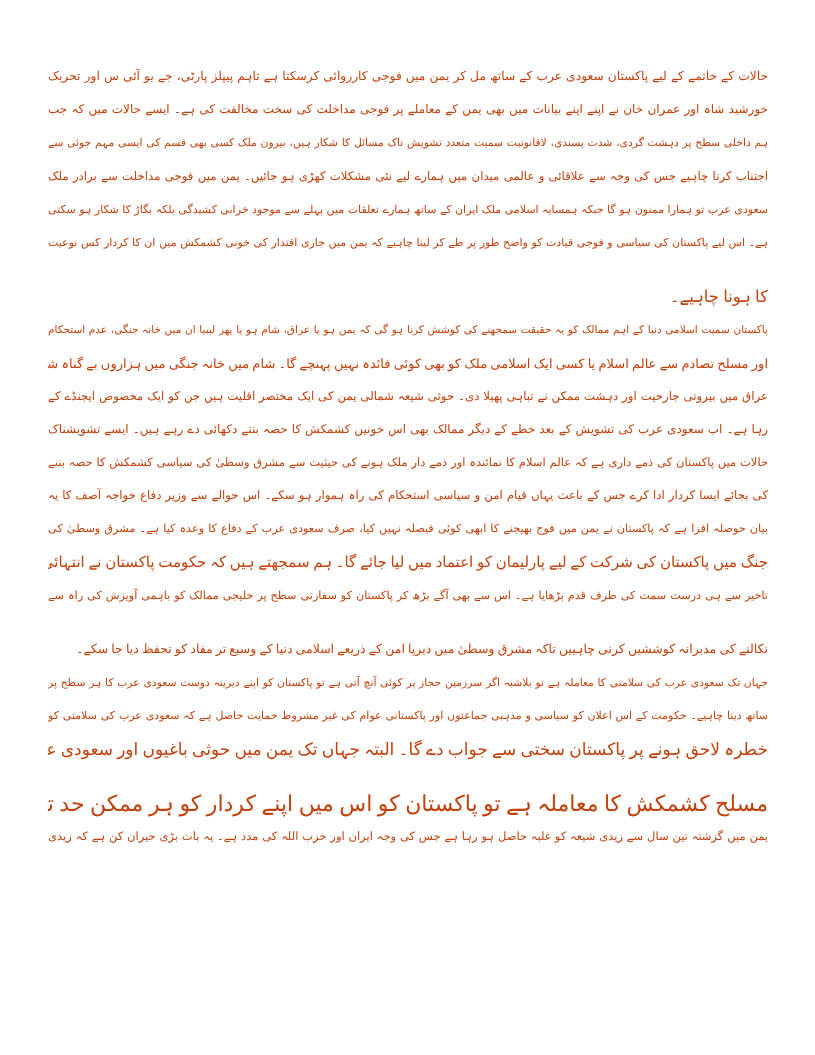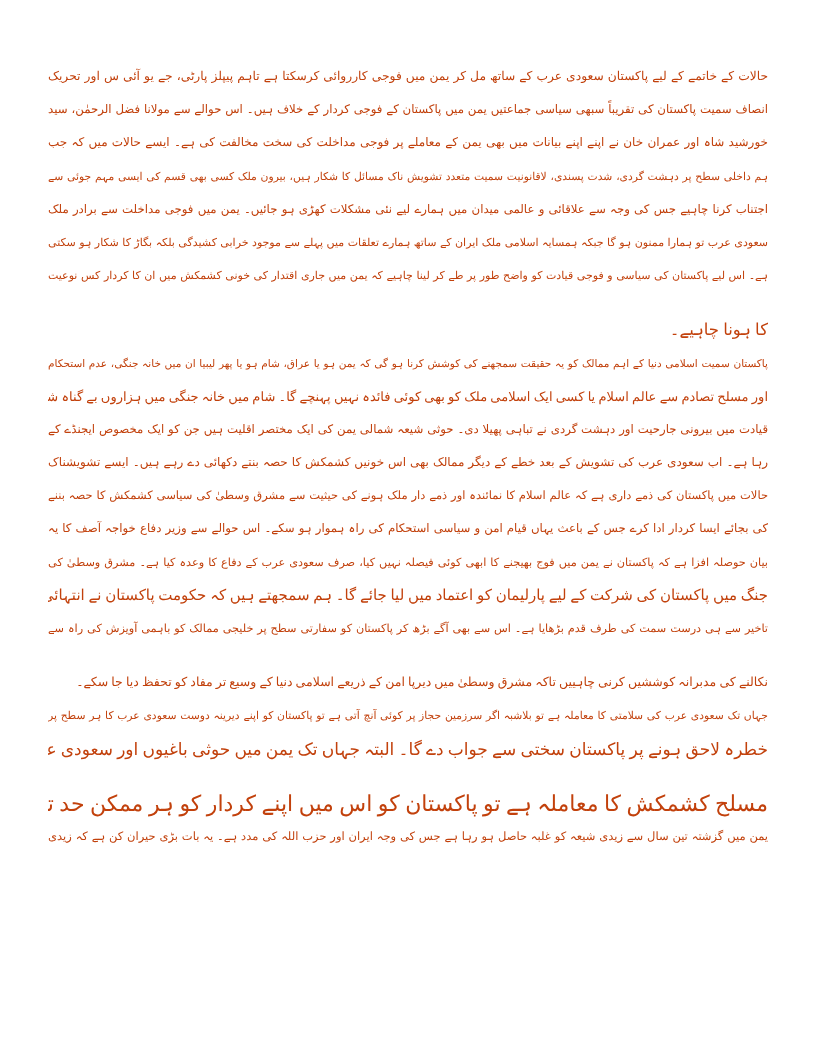--- a/index.html
+++ b/index.html
@@ -42,41 +42,41 @@
       text-align-last: right;
       margin-top: 21px;
     }
   </style>
 </head>
 <body>
 
 <div class="page">
   <div class="paragraph">
     <span class="line" style="font-size: 12.25px;">حالات کے خاتمے کے لیے پاکستان سعودی عرب کے ساتھ مل کر یمن میں فوجی کارروائی کرسکتا ہے تاہم پیپلز پارٹی، جے یو آئی س اور تحریک</span>
-    <span class="line" style="font-size: 11.75px;">انصاف سمیت پاکستان کی تقریباً سبھی سیاسی جماعتیں یمن میں پاکستان کے فوجی کردار کے خلاف ہیں۔ اس حوالے سے مولانا فضل الرحمٰن، سید</span>
     <span class="line" style="font-size: 12px;">خورشید شاہ اور عمران خان نے اپنے اپنے بیانات میں بھی یمن کے معاملے پر فوجی مداخلت کی سخت مخالفت کی ہے۔ ایسے حالات میں کہ جب</span>
     <span class="line" style="font-size: 10.75px;">ہم داخلی سطح پر دہشت گردی، شدت پسندی، لاقانونیت سمیت متعدد تشویش ناک مسائل کا شکار ہیں، بیرون ملک کسی بھی قسم کی ایسی مہم جوئی سے</span>
     <span class="line" style="font-size: 11.75px;">اجتناب کرنا چاہیے جس کی وجہ سے علاقائی و عالمی میدان میں ہمارے لیے نئی مشکلات کھڑی ہو جائیں۔ یمن میں فوجی مداخلت سے برادر ملک</span>
     <span class="line" style="font-size: 11px;">سعودی عرب تو ہمارا ممنون ہو گا جبکہ ہمسایہ اسلامی ملک ایران کے ساتھ ہمارے تعلقات میں پہلے سے موجود خرابی کشیدگی بلکہ بگاڑ کا شکار ہو سکتی</span>
     <span class="line" style="font-size: 11px;">ہے۔ اس لیے پاکستان کی سیاسی و فوجی قیادت کو واضح طور پر طے کر لینا چاہیے کہ یمن میں جاری اقتدار کی خونی کشمکش میں ان کا کردار کس نوعیت</span>
     <span class="line last" style="font-size: 16.5px;">کا ہونا چاہیے۔</span>
   </div>
   <div class="paragraph">
     <span class="line" style="font-size: 10.5px;">پاکستان سمیت اسلامی دنیا کے اہم ممالک کو یہ حقیقت سمجھنے کی کوشش کرنا ہو گی کہ یمن ہو یا عراق، شام ہو یا پھر لیبیا ان میں خانہ جنگی، عدم استحکام</span>
     <span class="line" style="font-size: 13px;">اور مسلح تصادم سے عالم اسلام یا کسی ایک اسلامی ملک کو بھی کوئی فائدہ نہیں پہنچے گا۔ شام میں خانہ جنگی میں ہزاروں بے گناہ شہری ہلاک ہو گئے،</span>
-    <span class="line" style="font-size: 11.75px;">قیادت میں بیرونی جارحیت اور دہشت گردی نے تباہی پھیلا دی۔ حوثی شیعہ شمالی یمن کی ایک مختصر اقلیت ہیں جن کو ایک مخصوص ایجنڈے کے</span>
+    <span class="line" style="font-size: 11.75px;">عراق میں بیرونی جارحیت اور دہشت ممکن نے تباہی پھیلا دی۔ حوثی شیعہ شمالی یمن کی ایک مختصر اقلیت ہیں جن کو ایک مخصوص ایجنڈے کے</span>
     <span class="line" style="font-size: 12px;">رہا ہے۔ اب سعودی عرب کی تشویش کے بعد خطے کے دیگر ممالک بھی اس خونیں کشمکش کا حصہ بنتے دکھائی دے رہے ہیں۔ ایسے تشویشناک</span>
     <span class="line" style="font-size: 11.5px;">حالات میں پاکستان کی ذمے داری ہے کہ عالم اسلام کا نمائندہ اور ذمے دار ملک ہونے کی حیثیت سے مشرق وسطیٰ کی سیاسی کشمکش کا حصہ بننے</span>
     <span class="line" style="font-size: 11.75px;">کی بجائے ایسا کردار ادا کرے جس کے باعث یہاں قیام امن و سیاسی استحکام کی راہ ہموار ہو سکے۔ اس حوالے سے وزیر دفاع خواجہ آصف کا یہ</span>
     <span class="line" style="font-size: 11.25px;">بیان حوصلہ افزا ہے کہ پاکستان نے یمن میں فوج بھیجنے کا ابھی کوئی فیصلہ نہیں کیا، صرف سعودی عرب کے دفاع کا وعدہ کیا ہے۔ مشرق وسطیٰ کی</span>
     <span class="line" style="font-size: 15px;">جنگ میں پاکستان کی شرکت کے لیے پارلیمان کو اعتماد میں لیا جائے گا۔ ہم سمجھتے ہیں کہ حکومت پاکستان نے انتہائی سنگین صورتحال میں تھوڑا</span>
     <span class="line" style="font-size: 11.25px;">تاخیر سے ہی درست سمت کی طرف قدم بڑھایا ہے۔ اس سے بھی آگے بڑھ کر پاکستان کو سفارتی سطح پر خلیجی ممالک کو باہمی آویزش کی راہ سے</span>
     <span class="line last" style="font-size: 12.5px;">نکالنے کی مدبرانہ کوششیں کرنی چاہییں تاکہ مشرق وسطیٰ میں دیرپا امن کے ذریعے اسلامی دنیا کے وسیع تر مفاد کو تحفظ دیا جا سکے۔</span>
   </div>
   <div class="paragraph">
     <span class="line" style="font-size: 10.75px;">جہاں تک سعودی عرب کی سلامتی کا معاملہ ہے تو بلاشبہ اگر سرزمین حجاز پر کوئی آنچ آتی ہے تو پاکستان کو اپنے دیرینہ دوست سعودی عرب کا ہر سطح پر</span>
+    <span class="line" style="font-size: 11px;">ساتھ دینا چاہیے۔ حکومت کے اس اعلان کو سیاسی و مذہبی جماعتوں اور پاکستانی عوام کی غیر مشروط حمایت حاصل ہے کہ سعودی عرب کی سلامتی کو</span>
     <span class="line" style="font-size: 17px;">خطرہ لاحق ہونے پر پاکستان سختی سے جواب دے گا۔ البتہ جہاں تک یمن میں حوثی باغیوں اور سعودی عرب کی حمایت یافتہ حکومت کے درمیان</span>
     <span class="line last" style="font-size: 22px;">مسلح کشمکش کا معاملہ ہے تو پاکستان کو اس میں اپنے کردار کو ہر ممکن حد تک مصالحانہ رکھنا ہو گا۔</span>
   </div>
   <div class="paragraph">
     <span class="line" style="font-size: 11.5px;">یمن میں گزشتہ تین سال سے زیدی شیعہ کو غلبہ حاصل ہو رہا ہے جس کی وجہ ایران اور حزب اللہ کی مدد ہے۔ یہ بات بڑی حیران کن ہے کہ زیدی</span>
   </div>
 </div>
 
 </body></html>

